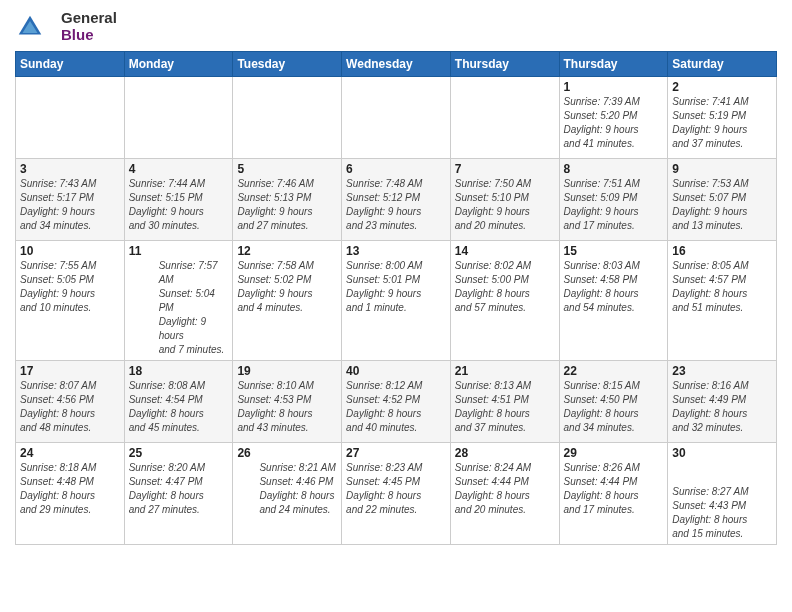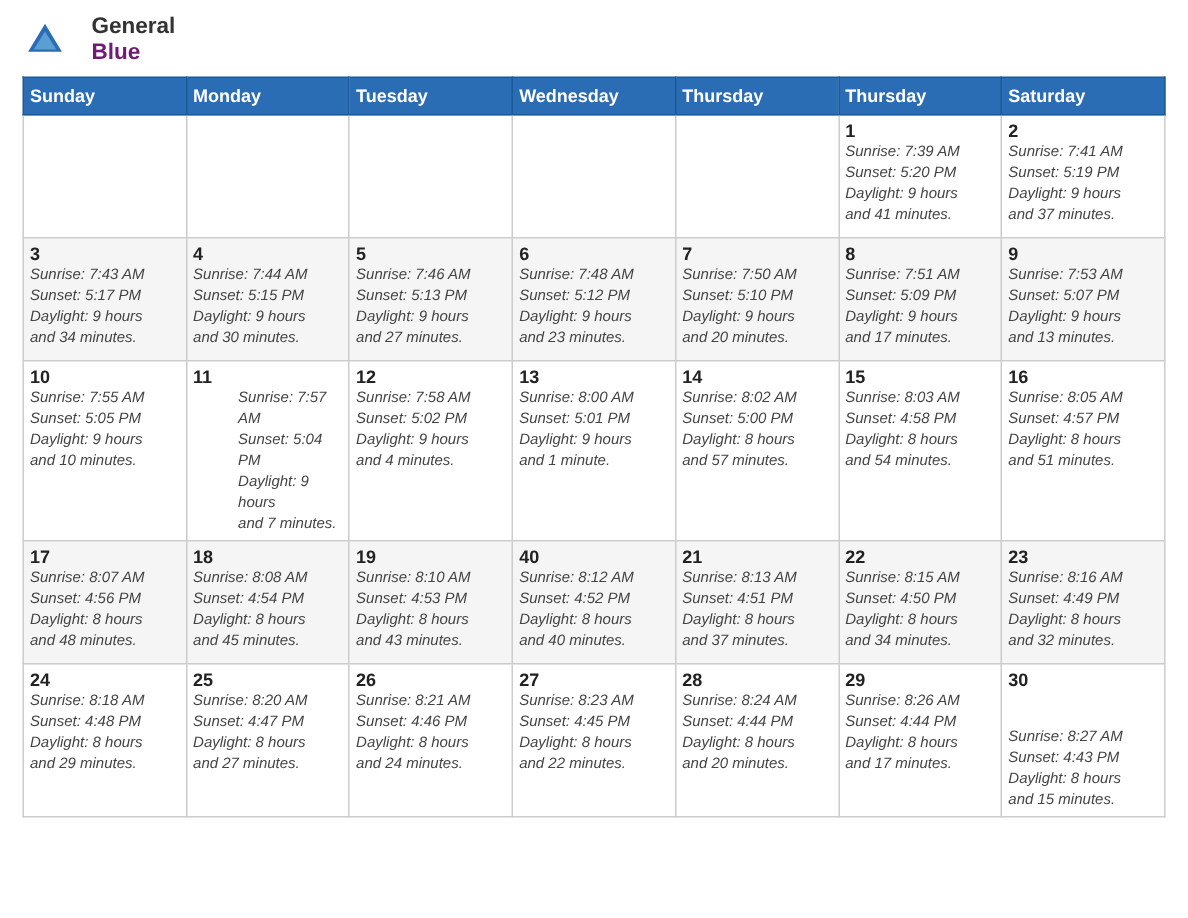--- a/index.html
+++ b/index.html
@@ -316,21 +316,21 @@
           </td>
           <td>
             <span class="day-num">25</span>
             <div class="day-detail" style="white-space: pre-line;">Sunrise: 8:20 AM
 Sunset: 4:47 PM
 Daylight: 8 hours
 and 27 minutes.</div>
           </td>
           <td>
             <span class="day-num">26</span>
-            <div class="day-detail" style="white-space: pre-line;">Sunrise: 8:21 AM
+            <div class="day-detail" style="white-space: pre-line; margin-left: 22px;">Sunrise: 8:21 AM
 Sunset: 4:46 PM
 Daylight: 8 hours
 and 24 minutes.</div>
           </td>
           <td>
             <span class="day-num">27</span>
             <div class="day-detail" style="white-space: pre-line;">Sunrise: 8:23 AM
 Sunset: 4:45 PM
 Daylight: 8 hours
 and 22 minutes.</div>

